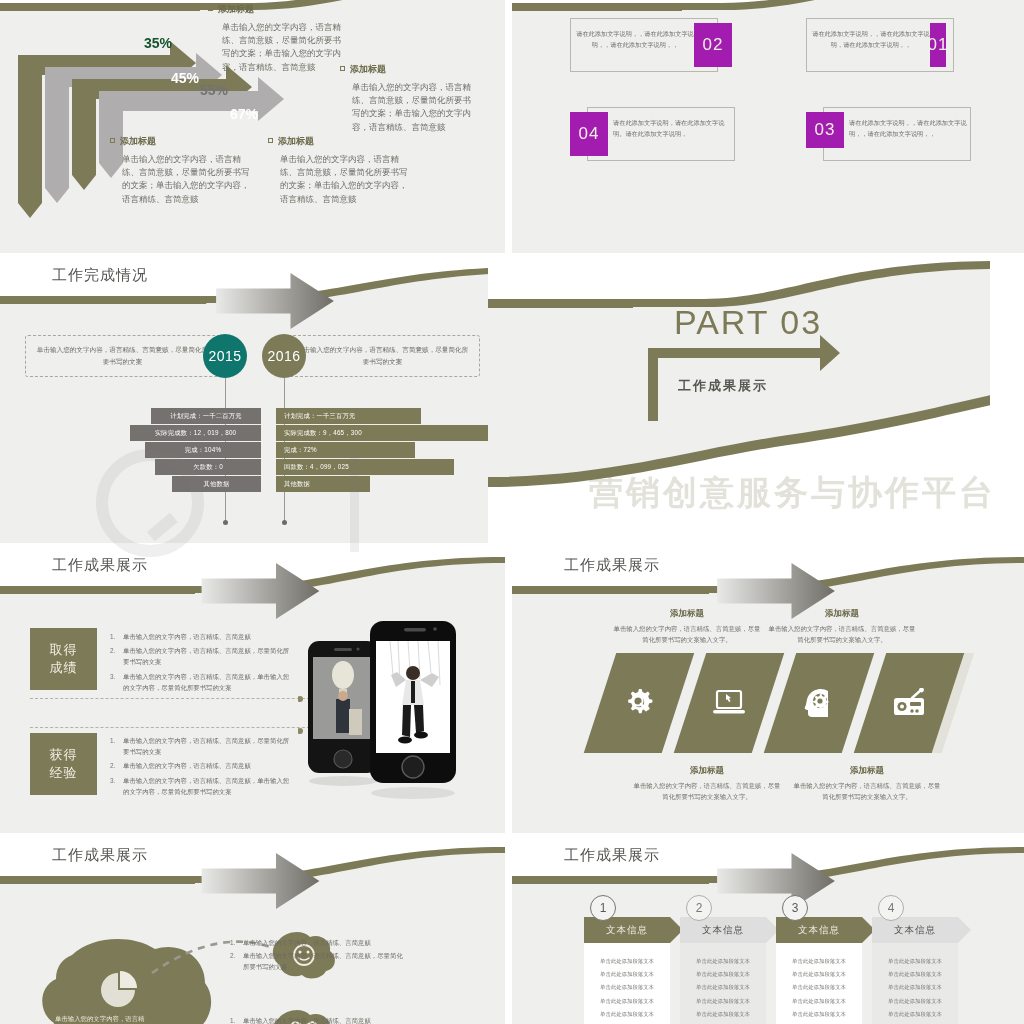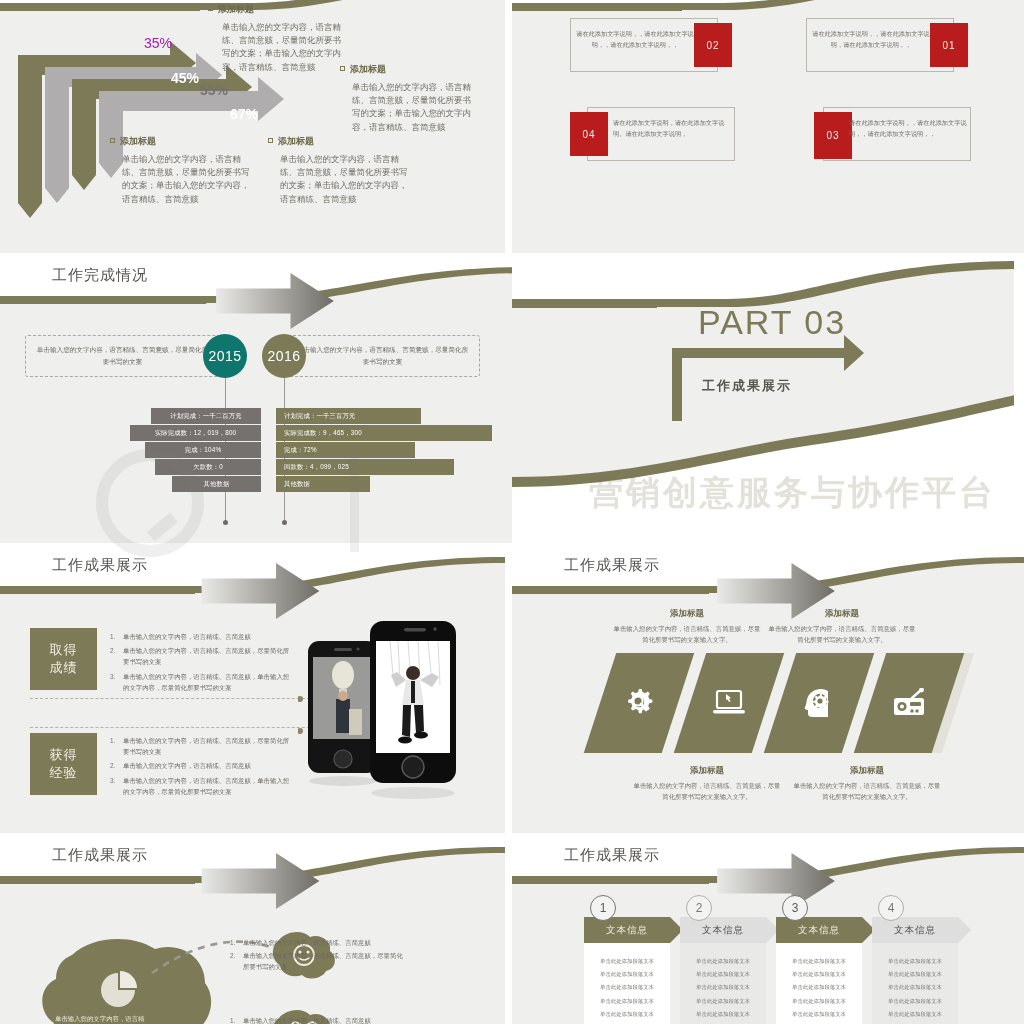--- a/index.html
+++ b/index.html
@@ -36,21 +36,21 @@
   
   #grid{ position:absolute; inset:0; }
   .slide{
     position:absolute;
     background:#efefed;
     overflow:hidden;
   }
   .s-r0c0{ left:0;   top:-37px; width:505px; height:290px; }
   .s-r0c1{ left:512px;top:-37px; width:512px; height:290px; }
   .s-r1c0{ left:0;   top:253px; width:534px; height:290px; }
-  .s-r1c1{ left:512px;top:253px; width:502px; height:290px;padding-left:13px; }
+  .s-r1c1{ left:488px;top:253px; width:502px; height:290px;padding-left:13px; }
   .s-r2c0{ left:0;   top:543px; width:505px; height:290px; }
   .s-r2c1{ left:512px;top:543px; width:512px; height:290px; }
   .s-r3c0{ left:0;   top:833px; width:505px; height:290px; }
   .s-r3c1{ left:512px;top:833px; width:512px; height:290px; }
 
   
   .hdr{ position:absolute; left:0; top:0; width:100%; height:62px; }
   .hdr .wave-wrap{ position:absolute; inset:0; }
   .hdr svg{ display:block; width:100%; height:62px; }
   .hdr-title{
@@ -78,23 +78,23 @@
     display:inline-block; width:5px; height:5px;
     border:1.2px solid #7d7a57; margin-right:5px; vertical-align:1px;
   }
 
   
   .nb{ position:absolute; }
   .nb-frame{
     position:absolute; border:1px solid #b9b7ae; background:transparent;
   }
   .nb-num{
-    position:absolute; background:#b91c1c; color:#f2f0e6;
+    position:absolute; background:#a21caf; color:#f2f0e6;
     display:flex; align-items:center; justify-content:center;
-    font-size:10px; letter-spacing:1px;
+    font-size:17px; letter-spacing:1px;
   }
   .nb-txt{
     position:absolute; font-size:6.2px; color:#6f6d66; line-height:1.75;
     text-align:center;
   }
 
   
   .cmp-box{
     position:absolute; border:1px dashed #a9a7a0; border-radius:3px;
     display:flex; align-items:center;
@@ -212,21 +212,21 @@
 
       <path d="M18,92 L18,240 L30,255 L42,240 L42,112 L170,112 L170,122 L196,100 L170,78 L170,92 Z" fill="#7d7a57"></path>
 
       <path d="M45,104 L45,225 L57,240 L69,225 L69,124 L196,124 L196,134 L222,112 L196,90 L196,104 Z" fill="#afadad"></path>
 
       <path d="M72,116 L72,212 L84,227 L96,212 L96,136 L226,136 L226,146 L252,124 L226,102 L226,116 Z" fill="#7d7a57"></path>
 
       <path d="M99,128 L99,200 L111,215 L123,200 L123,148 L258,148 L258,158 L284,136 L258,114 L258,128 Z" fill="#afadad"></path>
     </svg>
 
-    <div style="position:absolute;left:144px;top:72px;color:#a21caf;font-size:14px;font-weight:normal;">35%</div>
+    <div style="position:absolute;left:144px;top:72px;color:#14532d;font-size:14px;font-weight:bold;">35%</div>
     <div style="position:absolute;left:171px;top:95px;color:#fff;font-size:14px;font-weight:bold;margin-top:12px;">45%</div>
     <div style="position:absolute;left:200px;top:119px;color:#737373;font-size:14px;font-weight:bold;">55%</div>
     <div style="position:absolute;left:230px;top:143px;color:#fff;font-size:14px;font-weight:bold;">67%</div>
 
     <div class="ar-head" style="left:208px;top:40px;">
       <span class="sq"></span><span>添加标题</span>
     </div>
     <div class="ar-label" style="left:222px;top:58px;width:120px;">单击输入您的文字内容，语言精练、言简意赅，尽量简化所要书写的文案；单击输入您的文字内容，语言精练、言简意赅</div>
 
     <div class="ar-head" style="left:340px;top:100px;">
@@ -257,32 +257,32 @@
 
   <div class="nb">
     <div class="nb-frame" style="left:58px;top:55px;width:148px;height:54px;"></div>
     <div class="nb-txt" style="left:64px;top:66px;width:118px;">请在此添加文字说明，，请在此添加文字说明，，请在此添加文字说明，，</div>
     <div class="nb-num" style="left:182px;top:60px;width:38px;height:44px;">02</div>
   </div>
 
   <div class="nb">
     <div class="nb-frame" style="left:294px;top:55px;width:148px;height:54px;"></div>
     <div class="nb-txt" style="left:300px;top:66px;width:118px;">请在此添加文字说明，，请在此添加文字说明，请在此添加文字说明，，</div>
-    <div class="nb-num" style="left:418px;top:60px;width:38px;height:44px;">01</div>
+    <div class="nb-num" style="left:418px;top:60px;width:16px;height:44px;">01</div>
   </div>
 
   <div class="nb">
     <div class="nb-frame" style="left:75px;top:144px;width:148px;height:54px;"></div>
     <div class="nb-num" style="left:58px;top:149px;width:38px;height:44px;">04</div>
     <div class="nb-txt" style="left:101px;top:155px;width:118px;text-align:left;">请在此添加文字说明，请在此添加文字说明。请在此添加文字说明，</div>
   </div>
 
   <div class="nb">
     <div class="nb-frame" style="left:311px;top:144px;width:148px;height:54px;"></div>
-    <div class="nb-num" style="left:294px;top:149px;width:38px;height:47px;margin-left:8px;">03</div>
+    <div class="nb-num" style="left:294px;top:149px;width:38px;height:36px;">03</div>
     <div class="nb-txt" style="left:337px;top:155px;width:118px;text-align:left;">请在此添加文字说明，，请在此添加文字说明，，请在此添加文字说明，，</div>
   </div>
 </div>
 
 <div class="slide s-r1c0">
   <div class="hdr">
     <div class="wave-wrap">
       <svg viewBox="0 0 505 62" preserveAspectRatio="none">
         <rect x="0" y="0" width="505" height="62" fill="#efefed"></rect>
         <path d="M0,0 L505,0 L505,14 C372,14 322,43 240,43 L0,43 Z" fill="#ffffff"></path>

